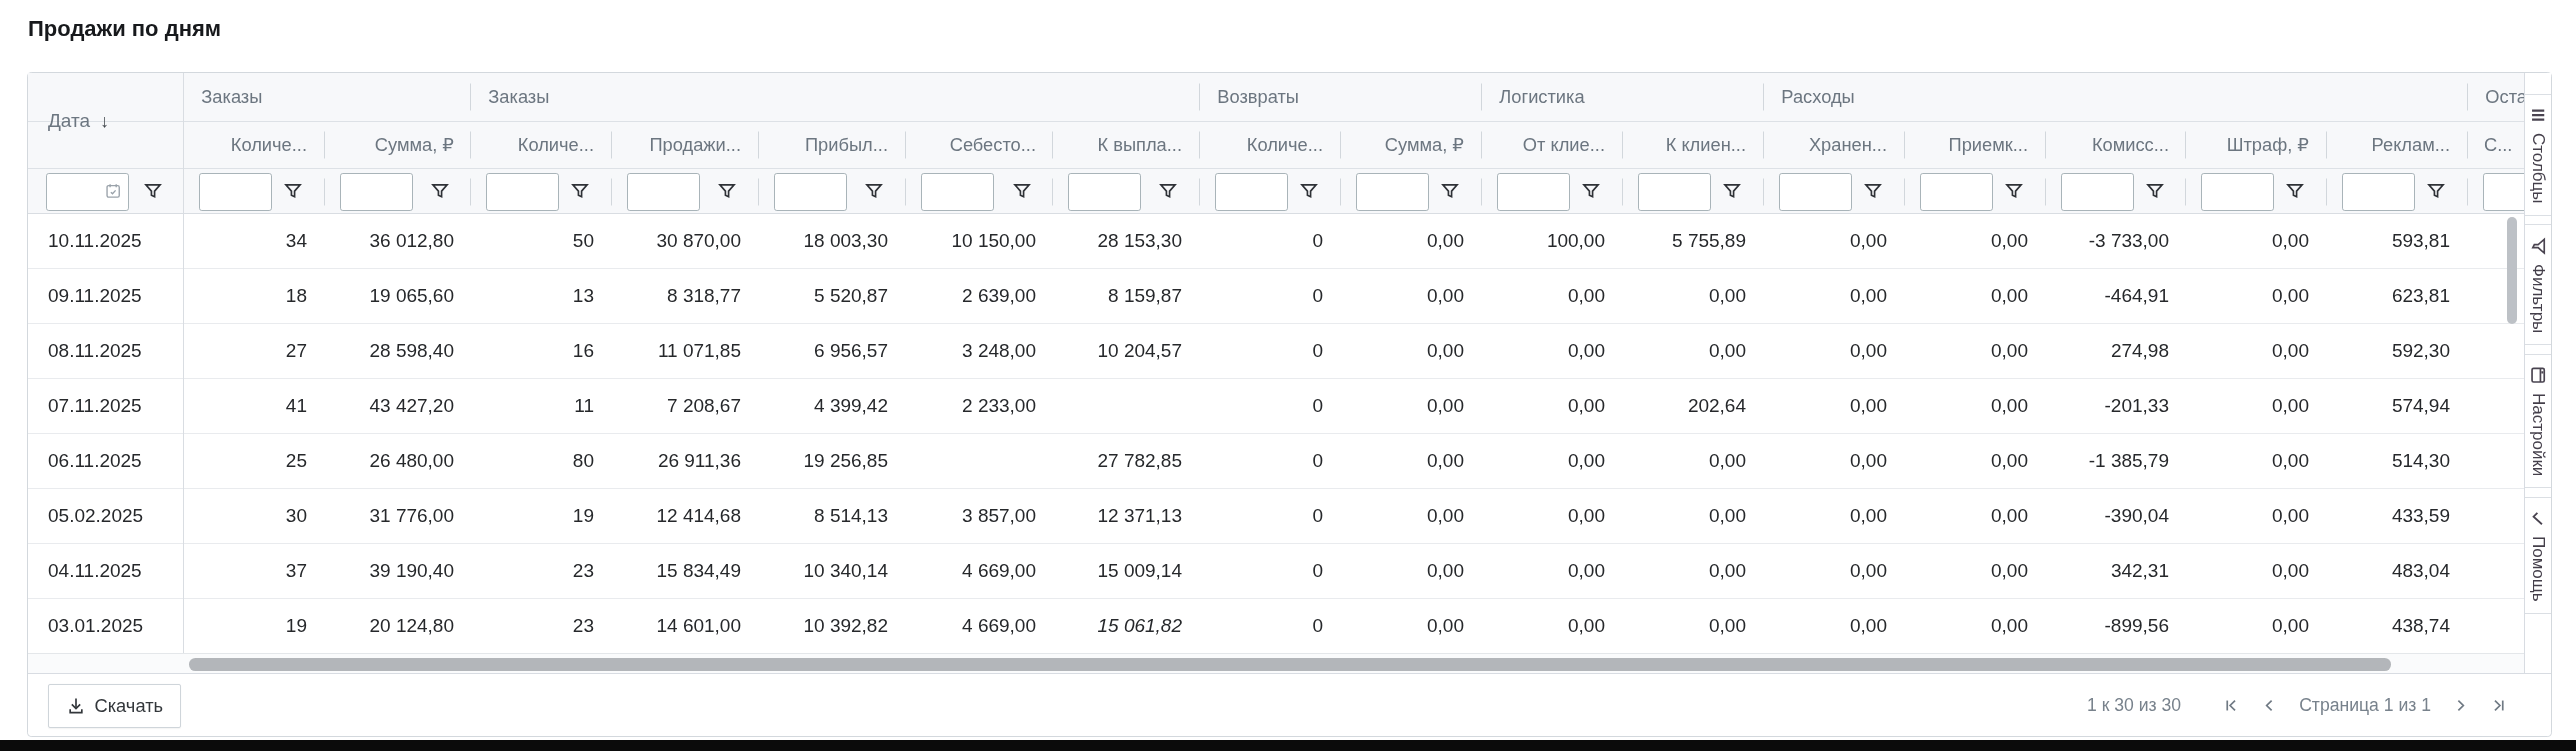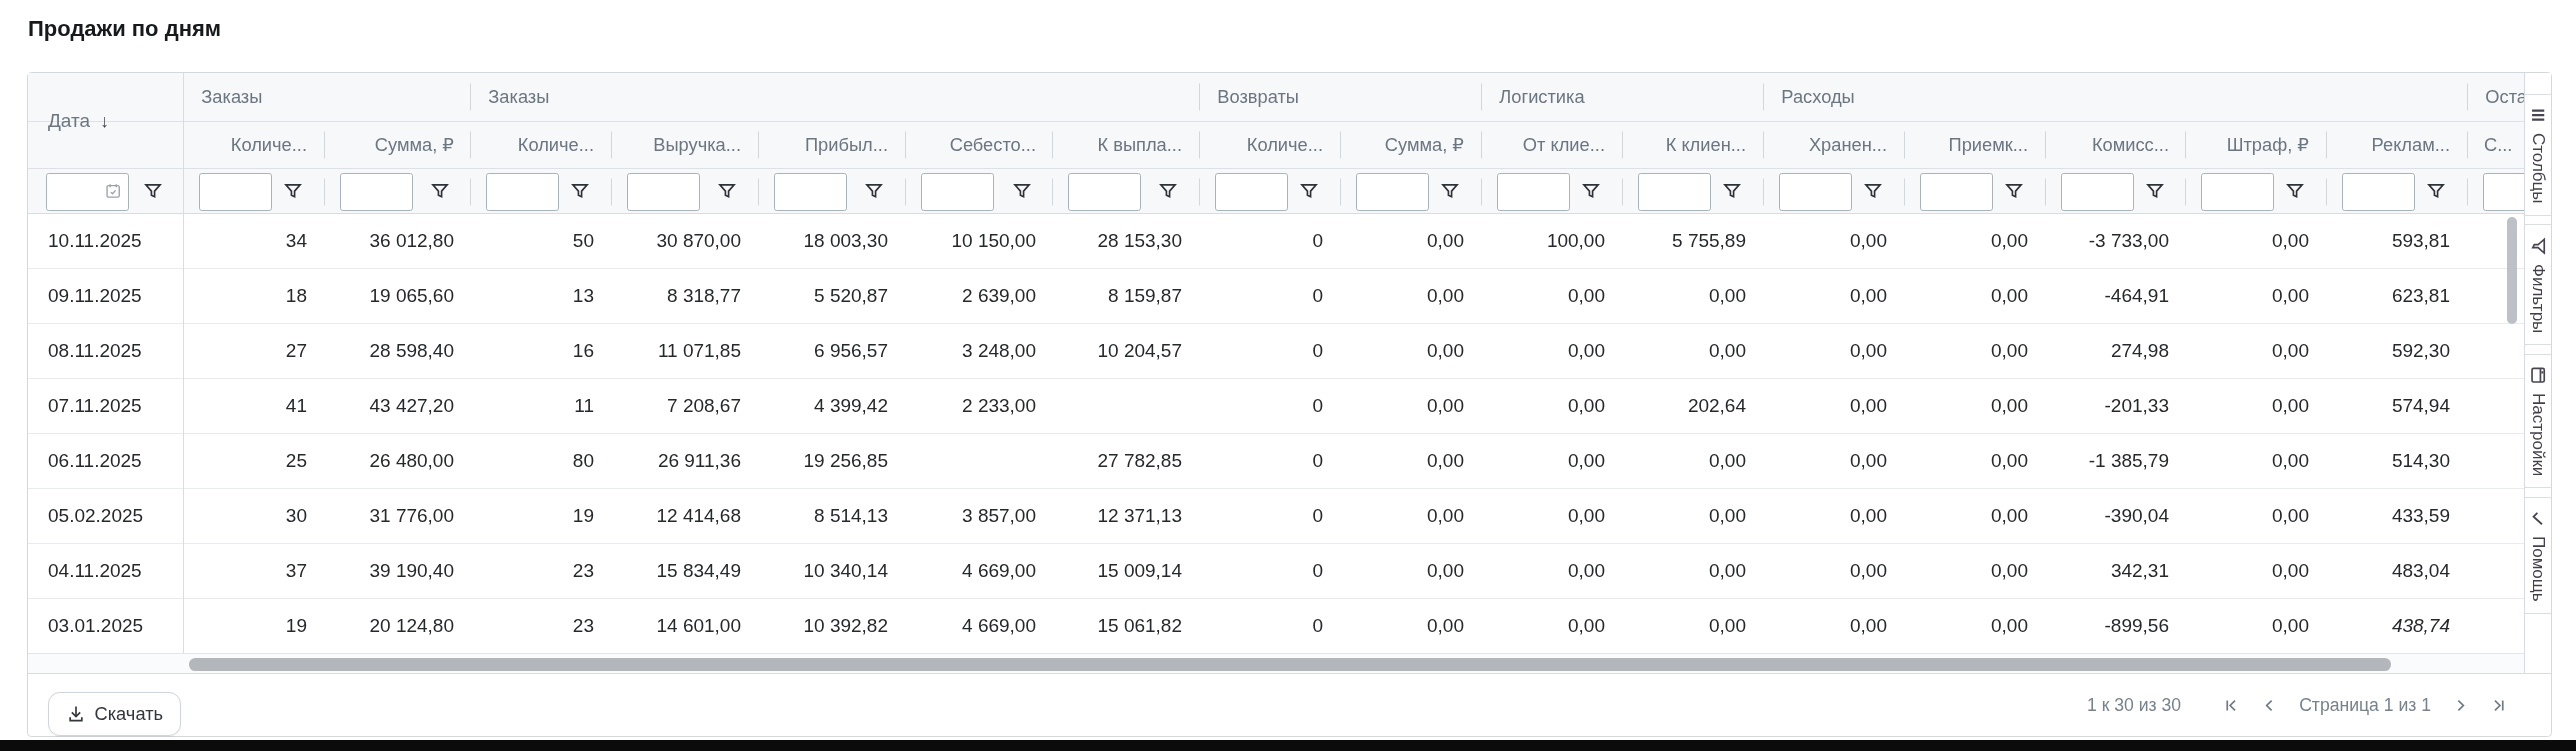--- a/index.html
+++ b/index.html
@@ -52,22 +52,22 @@
 
   .sidebar { position:absolute; right:0; top:0; width:27px; height:601px; background:#fff;
     border-left:0.7px solid #d8dce2; display:flex; flex-direction:column; align-items:stretch; padding-top:21px; gap:8.5px; }
   .side-tab { writing-mode:vertical-rl; display:flex; align-items:center; gap:8.5px;
     padding:11.3px 0; border-top:0.7px solid #dbdfe4; border-bottom:0.7px solid #dbdfe4; background:#fff;
     color:#443f4a; font-size:17px; cursor:pointer; }
   .side-tab svg { transform:rotate(90deg); flex:0 0 auto; }
 
   .gfooter { position:absolute; left:0; bottom:0; height:63px; width:100%; background:#fff;
     border-top:0.7px solid #d8dce2; border-radius:0 0 4.2px 4.2px; }
-  .dl-btn { position:absolute; left:20px; top:18px; height:44px; display:flex; align-items:center; gap:8.5px;
-    padding:0 17px; background:#fff; border:1.1px solid #cfd5da; border-radius:12px;
+  .dl-btn { position:absolute; left:20px; top:10px; height:44px; display:flex; align-items:center; gap:8.5px;
+    padding:0 17px; background:#fff; border:1.1px solid #cfd5da; border-radius:2px;
     font-size:18.3px; color:#33373b; box-shadow:0 0.7px 1.4px rgba(0,0,0,.05); cursor:pointer;
     font-family:"Liberation Sans","DejaVu Sans",sans-serif; }
   .pager { position:absolute; right:44px; top:0; height:100%; display:flex; align-items:center;
     gap:21px; color:#78828c; font-size:17.6px; }
   .pager .rng { margin-right:21px; }
   .pg-btn { background:none; border:none; padding:0; cursor:pointer; display:flex; align-items:center; }
 
   .bottom-bar { position:absolute; left:0; top:740px; width:2576px; height:11.3px; background:#0b0b0b; }
 </style>
 </head>
@@ -112,21 +112,21 @@
         <div class="ccell" style="left: 296px; width: 147px;">
           <span class="tick"></span>
           <span class="hlbl">Сумма, ₽</span>
         </div>
         <div class="ccell" style="left: 442px; width: 141px;">
           <span class="tick"></span>
           <span class="hlbl">Количе...</span>
         </div>
         <div class="ccell" style="left: 583px; width: 147px;">
           <span class="tick"></span>
-          <span class="hlbl">Выручка...</span>
+          <span class="hlbl">Продажи...</span>
         </div>
         <div class="ccell" style="left: 730px; width: 147px;">
           <span class="tick"></span>
           <span class="hlbl">Прибыл...</span>
         </div>
         <div class="ccell" style="left: 877px; width: 148px;">
           <span class="tick"></span>
           <span class="hlbl">Себесто...</span>
         </div>
         <div class="ccell" style="left: 1024px; width: 147px;">
@@ -450,30 +450,30 @@
           <div class="dcell" style="left:2439px;width:141px;"></div>
         </div>
         <div class="trow" style="top: 385px;">
           <div class="dcell date" style="left:0;width:155px;">03.01.2025</div>
           <div class="dcell" style="left:155px;width:141px;">19</div>
           <div class="dcell" style="left:296px;width:147px;">20 124,80</div>
           <div class="dcell" style="left:442px;width:141px;">23</div>
           <div class="dcell" style="left:583px;width:147px;">14 601,00</div>
           <div class="dcell" style="left:730px;width:147px;">10 392,82</div>
           <div class="dcell" style="left:877px;width:148px;">4 669,00</div>
-          <div class="dcell" style="left:1024px;width:147px;">15 061,82</div>
+          <div class="dcell" style="left:1024px;width:147px;font-style:italic;">15 061,82</div>
           <div class="dcell" style="left:1171px;width:141px;">0</div>
           <div class="dcell" style="left:1312px;width:141px;">0,00</div>
           <div class="dcell" style="left:1453px;width:141px;">0,00</div>
           <div class="dcell" style="left:1594px;width:141px;">0,00</div>
           <div class="dcell" style="left:1735px;width:141px;">0,00</div>
           <div class="dcell" style="left:1876px;width:141px;">0,00</div>
           <div class="dcell" style="left:2017px;width:141px;">-899,56</div>
           <div class="dcell" style="left:2157px;width:141px;">0,00</div>
-          <div class="dcell" style="left:2298px;width:141px;font-style:italic;">438,74</div>
+          <div class="dcell" style="left:2298px;width:141px;">438,74</div>
           <div class="dcell" style="left:2439px;width:141px;"></div>
         </div>
       </div>
     <div class="pin-sep"></div>
 
     <div class="hscroll">
       <div class="hthumb"></div>
     </div>
     <div class="vscroll">
       <div class="vthumb"></div>

